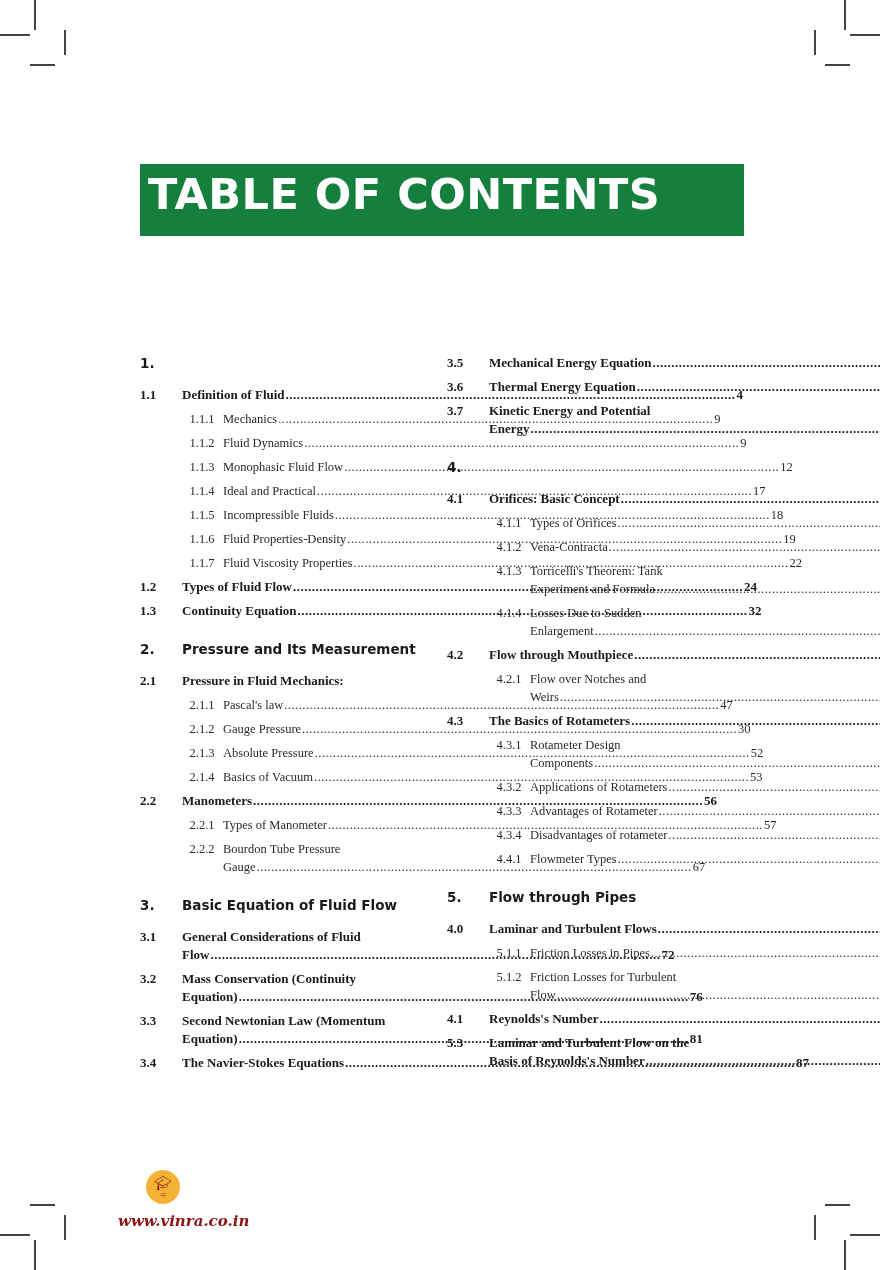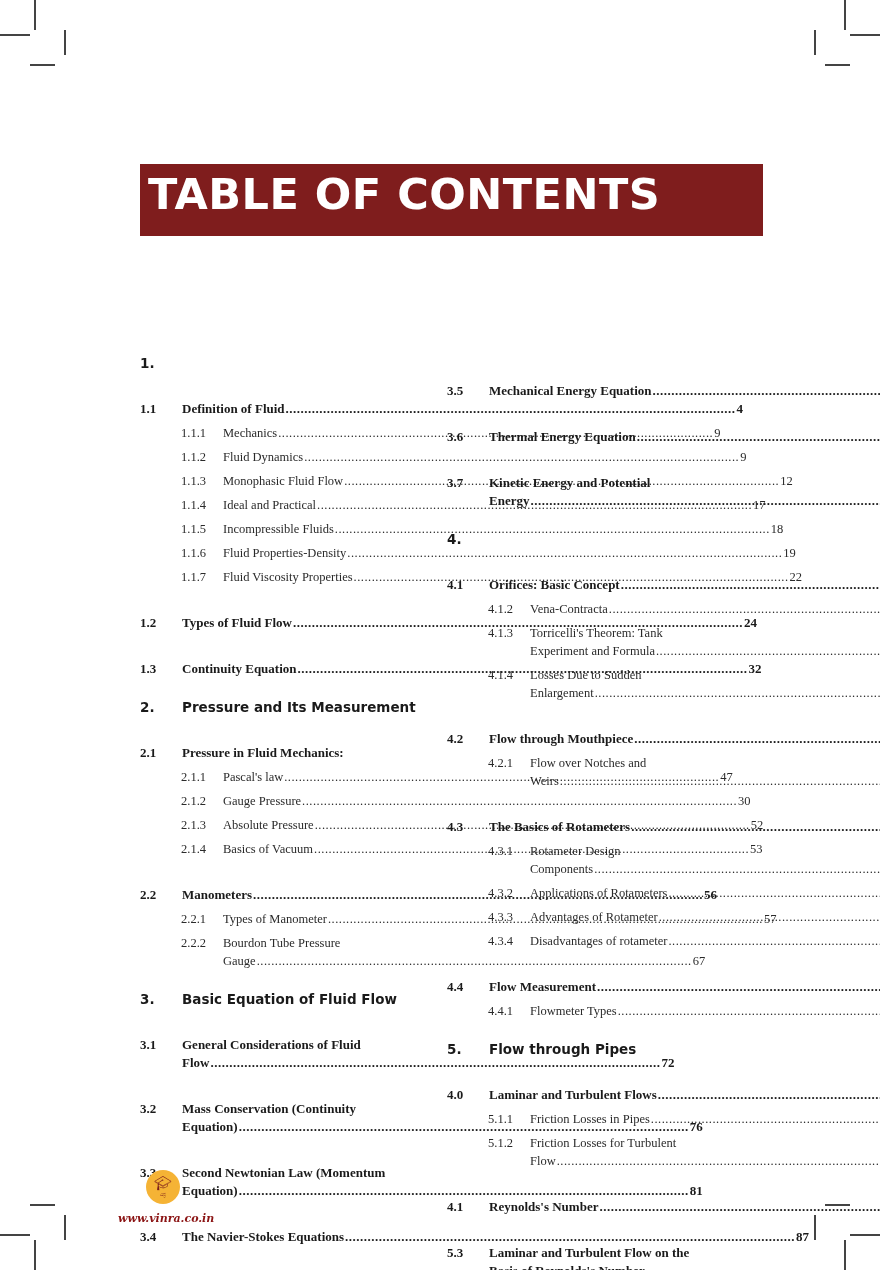--- a/index.html
+++ b/index.html
@@ -6,22 +6,21 @@
   body {
     width: 880px; height: 1270px; background: #ffffff; position: relative; overflow: hidden;
     font-family: "Liberation Serif", "DejaVu Serif", serif; color: #1a1a1a;
   }
   .crop { position: absolute; background: #444; }
   .cv { width: 2px; }
   .ch { height: 2px; }
 
   .title-band {
     position: absolute; left: 140px; top: 164px; width: 604px; height: 72px;
-    background: #7f1d1d;
-    padding-left: 19px;
+    background: #15803d;
   }
   .title-band .title {
     position: absolute; left: 8px; top: 4px;
     font-family: "DejaVu Sans", "Liberation Sans", sans-serif; font-weight: bold;
     font-size: 43px; color: #ffffff; letter-spacing: 0.5px; line-height: 52px;
   }
 
   .col { position: absolute; top: 354px; width: 292px; }
   .col.left { left: 140px; }
   .col.right { left: 447px; }
@@ -33,35 +32,35 @@
   .entry { display: flex; font-size: 13px; line-height: 18px; }
   .entry .num { flex: none; }
   .entry .body { flex: 1; position: relative; }
   .entry .text-line { display: block; }
   .leader { display: flex; align-items: baseline; }
   .leader .t { white-space: nowrap; }
   .leader .dots { flex: 1; overflow: hidden; white-space: nowrap; margin: 0 1px; }
   .leader .dots::before { content: "........................................................................................................................"; letter-spacing: 0.5px; }
   .leader .pg { flex: none; }
 
-  .sec { font-weight: bold; margin-bottom: 6px; margin-top: 28px; }
+  .sec { font-weight: bold; margin-bottom: 6px; }
   .sec .num { width: 42px; }
   .sub { margin-bottom: 6px; font-size: 12.5px; color: #2a2a2a; }
-  .sub .num { width: 42px; margin-left: 41px; }
+  .sub .num { width: 42px; margin-left: 41px; text-align: center; }
   .gap { height: 14px; }
 
   .footer-logo {
     position: absolute; left: 146px; top: 1170px; width: 34px; height: 34px; border-radius: 50%;
     background: #f5b335; display: flex; align-items: center; justify-content: center; flex-direction: column;
   }
   .footer-logo .cap { color: #7a1a1a; font-size: 14px; line-height: 14px; }
   .footer-logo .mini { color: #7a1a1a; font-size: 5px; line-height: 6px; font-family: "DejaVu Sans", sans-serif; }
   .footer-url {
     position: absolute; left: 118px; top: 1212px; font-family: "DejaVu Serif", serif; font-style: italic;
-    font-weight: bold; font-size: 11px; color: #8b1414;
+    font-weight: bold; font-size: 15px; color: #8b1414;
   }
 </style>
 </head>
 <body>
 
 <div class="crop cv" style="left:34px;top:0;height:30px;"></div>
 <div class="crop ch" style="left:0;top:34px;width:30px;"></div>
 <div class="crop cv" style="left:64px;top:30px;height:25px;"></div>
 <div class="crop ch" style="left:30px;top:64px;width:25px;"></div>
 
@@ -355,20 +354,29 @@
     <div class="entry sec">
       <span class="num">4.1</span>
       <span class="body">
         <span class="leader">
           <span class="t">Orifices: Basic Concept</span>
           <span class="dots"></span>
         </span>
       </span>
     </div>
     <div class="entry sub">
+      <span class="num">4.1.1</span>
+      <span class="body">
+        <span class="leader">
+          <span class="t">Types of Orifices</span>
+          <span class="dots"></span>
+        </span>
+      </span>
+    </div>
+    <div class="entry sub">
       <span class="num">4.1.2</span>
       <span class="body">
         <span class="leader">
           <span class="t">Vena-Contracta</span>
           <span class="dots"></span>
         </span>
       </span>
     </div>
     <div class="entry sub">
       <span class="num">4.1.3</span>
@@ -444,29 +452,20 @@
           <span class="t">Advantages of Rotameter</span>
           <span class="dots"></span>
         </span>
       </span>
     </div>
     <div class="entry sub">
       <span class="num">4.3.4</span>
       <span class="body">
         <span class="leader">
           <span class="t">Disadvantages of rotameter</span>
-          <span class="dots"></span>
-        </span>
-      </span>
-    </div>
-    <div class="entry sec">
-      <span class="num">4.4</span>
-      <span class="body">
-        <span class="leader">
-          <span class="t">Flow Measurement</span>
           <span class="dots"></span>
         </span>
       </span>
     </div>
     <div class="entry sub">
       <span class="num">4.4.1</span>
       <span class="body">
         <span class="leader">
           <span class="t">Flowmeter Types</span>
           <span class="dots"></span>

